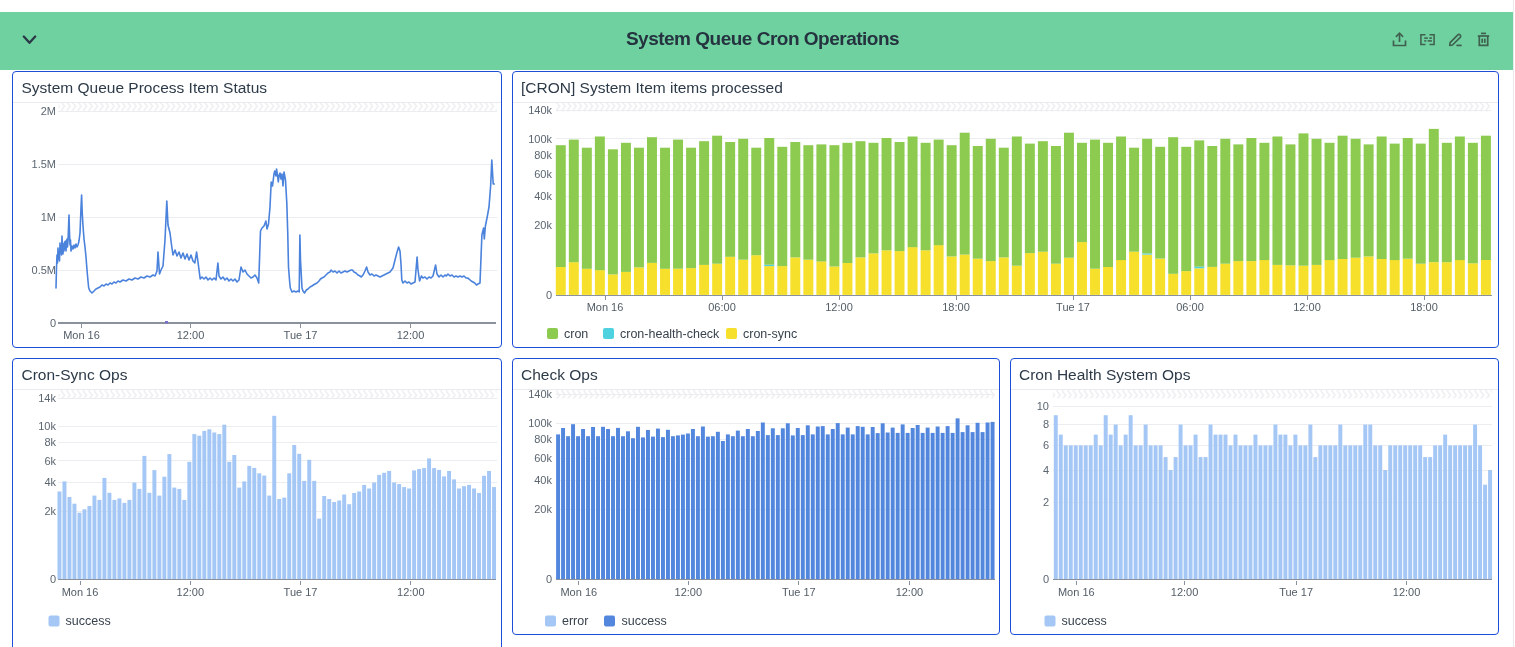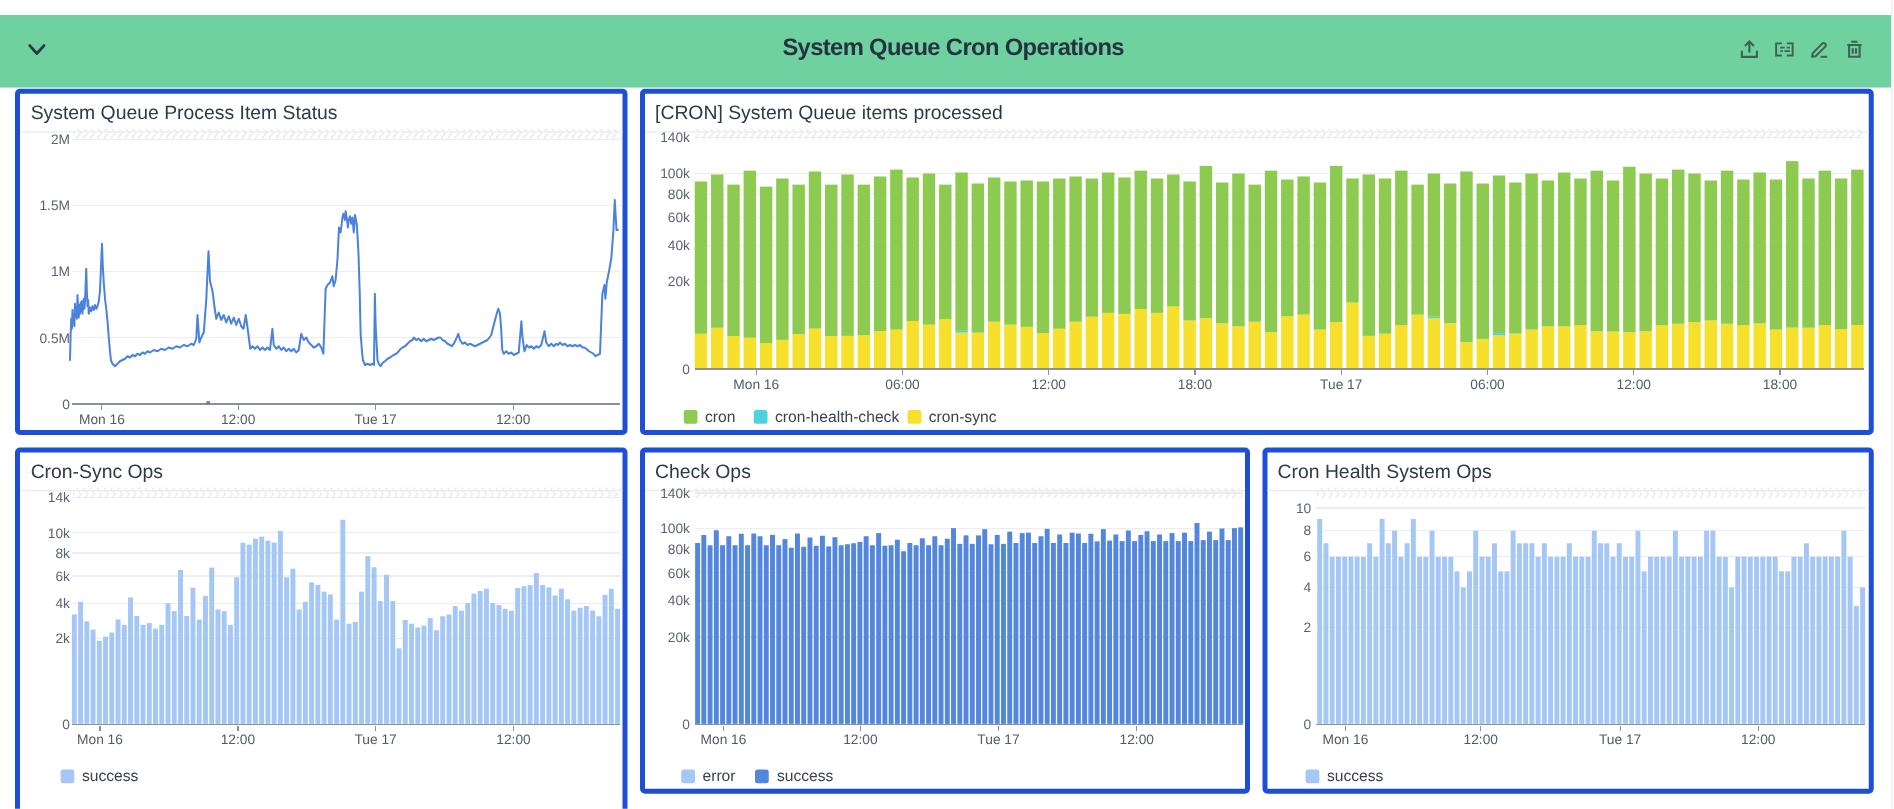--- a/index.html
+++ b/index.html
@@ -1,20 +1,20 @@
 <!DOCTYPE html>
 <html><head><meta charset="utf-8"><style>
 html,body{margin:0;padding:0;}
 body{width:1515px;height:647px;background:#ffffff;font-family:"Liberation Sans",sans-serif;overflow:hidden;position:relative;}
 #hdr{position:absolute;left:0;top:0;width:1513px;height:58px;background:#70d1a0;margin-top:12px;}
 #hdr .chev{position:absolute;left:22px;top:23px;}
 #hdr .ttl{position:absolute;left:0;top:0;width:100%;height:58px;line-height:54px;text-align:center;
   font-size:19px;letter-spacing:-0.5px;font-weight:bold;color:#24333f;transform:translateX(6px);}
 #hdr .icons{position:absolute;right:21px;top:19px;display:flex;gap:11px;}
-.panel{position:absolute;background:#fff;border:4px solid #1d4ed8;border-radius:4px;box-sizing:border-box;}
+.panel{position:absolute;background:#fff;border:1px solid #1d4ed8;border-radius:4px;box-sizing:border-box;}
 .ptitle{position:absolute;left:0;top:0;right:0;height:31px;border-bottom:1px solid #e9ebef;font-size:15.5px;color:#2d3a48;
   padding-left:8.5px;line-height:31px;box-sizing:border-box;white-space:nowrap;overflow:hidden;}
 #chart{position:absolute;left:0;top:0;}
 </style></head>
 <body>
 <div id="hdr">
   <svg class="chev" width="15" height="10" viewBox="0 0 15 10" fill="none">
       <path d="M1.8,1.5 L7.5,7.8 L13.2,1.5" stroke="#2b3947" stroke-width="2.3" stroke-linecap="round" stroke-linejoin="round"></path>
     </svg>
   <div class="ttl">System Queue Cron Operations</div>
@@ -42,21 +42,21 @@
         <path d="M4.3,5 V14.4 H12.7 V5"></path>
         <path d="M7.2,7.6 V11.9"></path>
         <path d="M9.8,7.6 V11.9"></path>
       </svg>
     </div>
 </div>
 <div class="panel" style="left:12px;top:71px;width:490px;height:277px;">
     <div class="ptitle">System Queue Process Item Status</div>
   </div>
 <div class="panel" style="left:511.5px;top:71px;width:987px;height:277px;">
-    <div class="ptitle">[CRON] System Queue items processed</div>
+    <div class="ptitle">[CRON] System Item items processed</div>
   </div>
 <div class="panel" style="left:12px;top:358px;width:490px;height:316px;">
     <div class="ptitle">Cron-Sync Ops</div>
   </div>
 <div class="panel" style="left:511.5px;top:358px;width:488px;height:277px;">
     <div class="ptitle">Check Ops</div>
   </div>
 <div class="panel" style="left:1009.5px;top:358px;width:489px;height:277px;">
     <div class="ptitle">Cron Health System Ops</div>
   </div>

